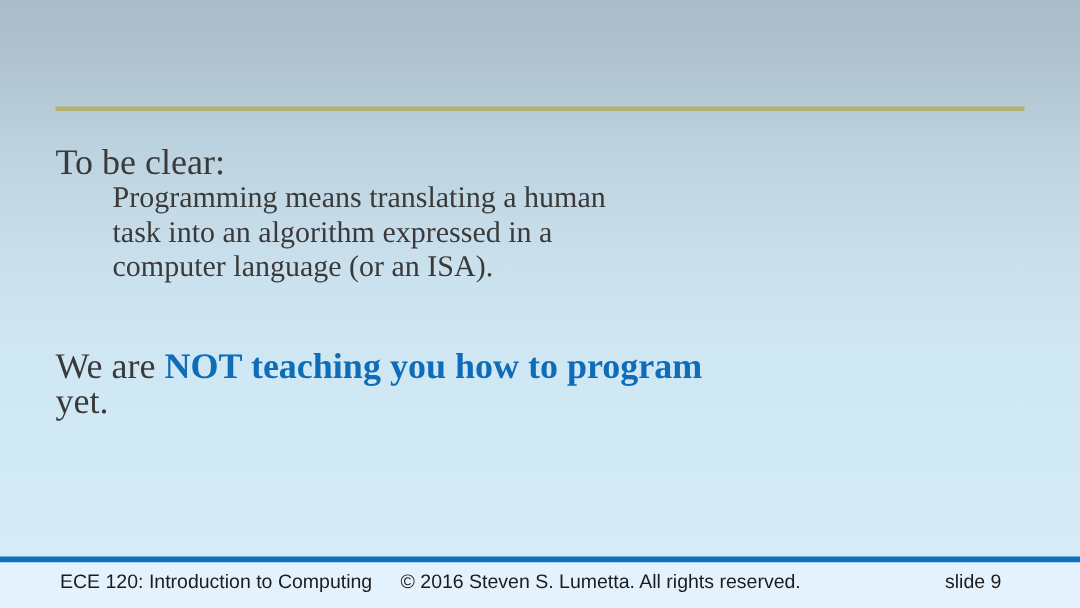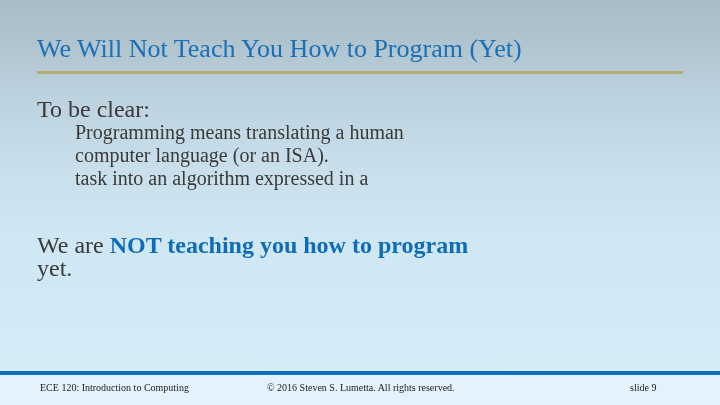--- a/index.html
+++ b/index.html
@@ -106,47 +106,44 @@
   }
   #footer-row {
     position: absolute;
     left: 0;
     top: 383px;
     width: 720px;
     height: 14px;
   }
   .footer-text {
     position: absolute;
-    font-family: Liberation Serif, serif;
-    font-size: 10px;
+    font-family: Liberation Sans, sans-serif;
+    font-size: 13px;
     line-height: 10px;
     color: #1c1c1c;
     white-space: nowrap;
   }
   #footer-course { left: 40px; }
   #footer-copyright { left: 267px; }
   #footer-slideno { left: 630px; }
 </style>
 </head>
 <body>
 
 <div id="slide">
 
-  <div id="title-block">
-    <div id="slide-title">We Will Not Teach You How to Program (Yet)</div>
-  </div>
   <div id="title-rule"></div>
 
   <div id="body-block">
 
     <p class="lvl1">To be clear:</p>
 
     <p class="lvl2">Programming means translating a human</p>
+    <p class="lvl2">task into an algorithm expressed in a</p>
     <p class="lvl2">computer language (or an ISA).</p>
-    <p class="lvl2">task into an algorithm expressed in a</p>
 
     <div id="spacer-gap"></div>
 
     <p id="closing-line"><span>We are </span><span class="accent-bold">NOT teaching you how to program</span><span> yet.</span></p>
 
   </div>
 
   <div id="footer-bar"></div>
   <div id="footer-area"></div>
 

